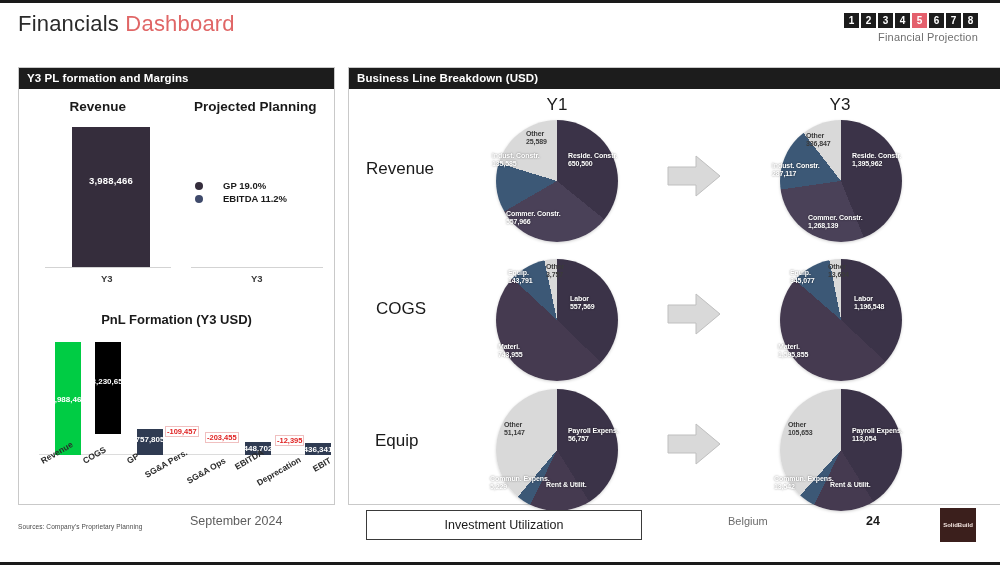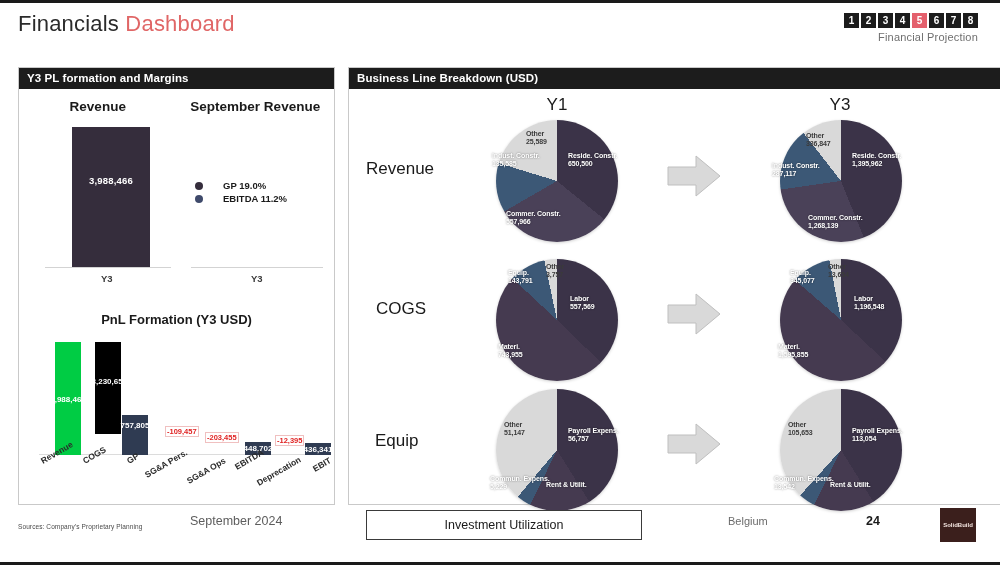--- a/index.html
+++ b/index.html
@@ -196,21 +196,21 @@
     </div>
     <div class="pager-caption">Financial Projection</div>
   </div>
 
   <div class="panel" id="panel-left">
     <div class="panel-head">Y3 PL formation and Margins</div>
 
     <div class="lchart-top">
       <div class="bar-titles">
         <div class="bar-title">Revenue</div>
-        <div class="bar-title">September Revenue</div>
+        <div class="bar-title">Projected Planning</div>
       </div>
 
       <div class="bar-area">
         <div class="bar-col" id="revenue-bar">
           <span class="vallabel">3,988,466</span>
         </div>
 
         <div class="axis-line" id="axis-left"></div>
         <div class="axis-line" id="axis-right"></div>
         <div class="axis-tick" id="tick-y3-left">Y3</div>
@@ -236,21 +236,21 @@
         <div class="wf-baseline"></div>
 
         <div class="wf-bar green" style="left:22px; bottom:0; width:26px; height:113px;">
           <span class="lbl" style="top:53px;">3,988,466</span>
         </div>
 
         <div class="wf-bar red" style="left:62px; bottom:21px; width:26px; height:92px;">
           <span class="lbl" style="top:35px;">-3,230,659</span>
         </div>
 
-        <div class="wf-bar dark" style="left:89px; bottom:0; width:26px; height:40px;">
+        <div class="wf-bar dark" style="left:104px; bottom:0; width:26px; height:26px;">
           <span class="lbl" style="top:6px;">757,805</span>
         </div>
 
         <div class="wf-pct" style="left:132px; bottom:18px;">-109,457</div>
 
         <div class="wf-pct" style="left:172px; bottom:12px;">-203,455</div>
 
         <div class="wf-bar dark" style="left:212px; bottom:0; width:26px; height:13px;">
           <span class="lbl" style="top:2px;">448,702</span>
         </div>

